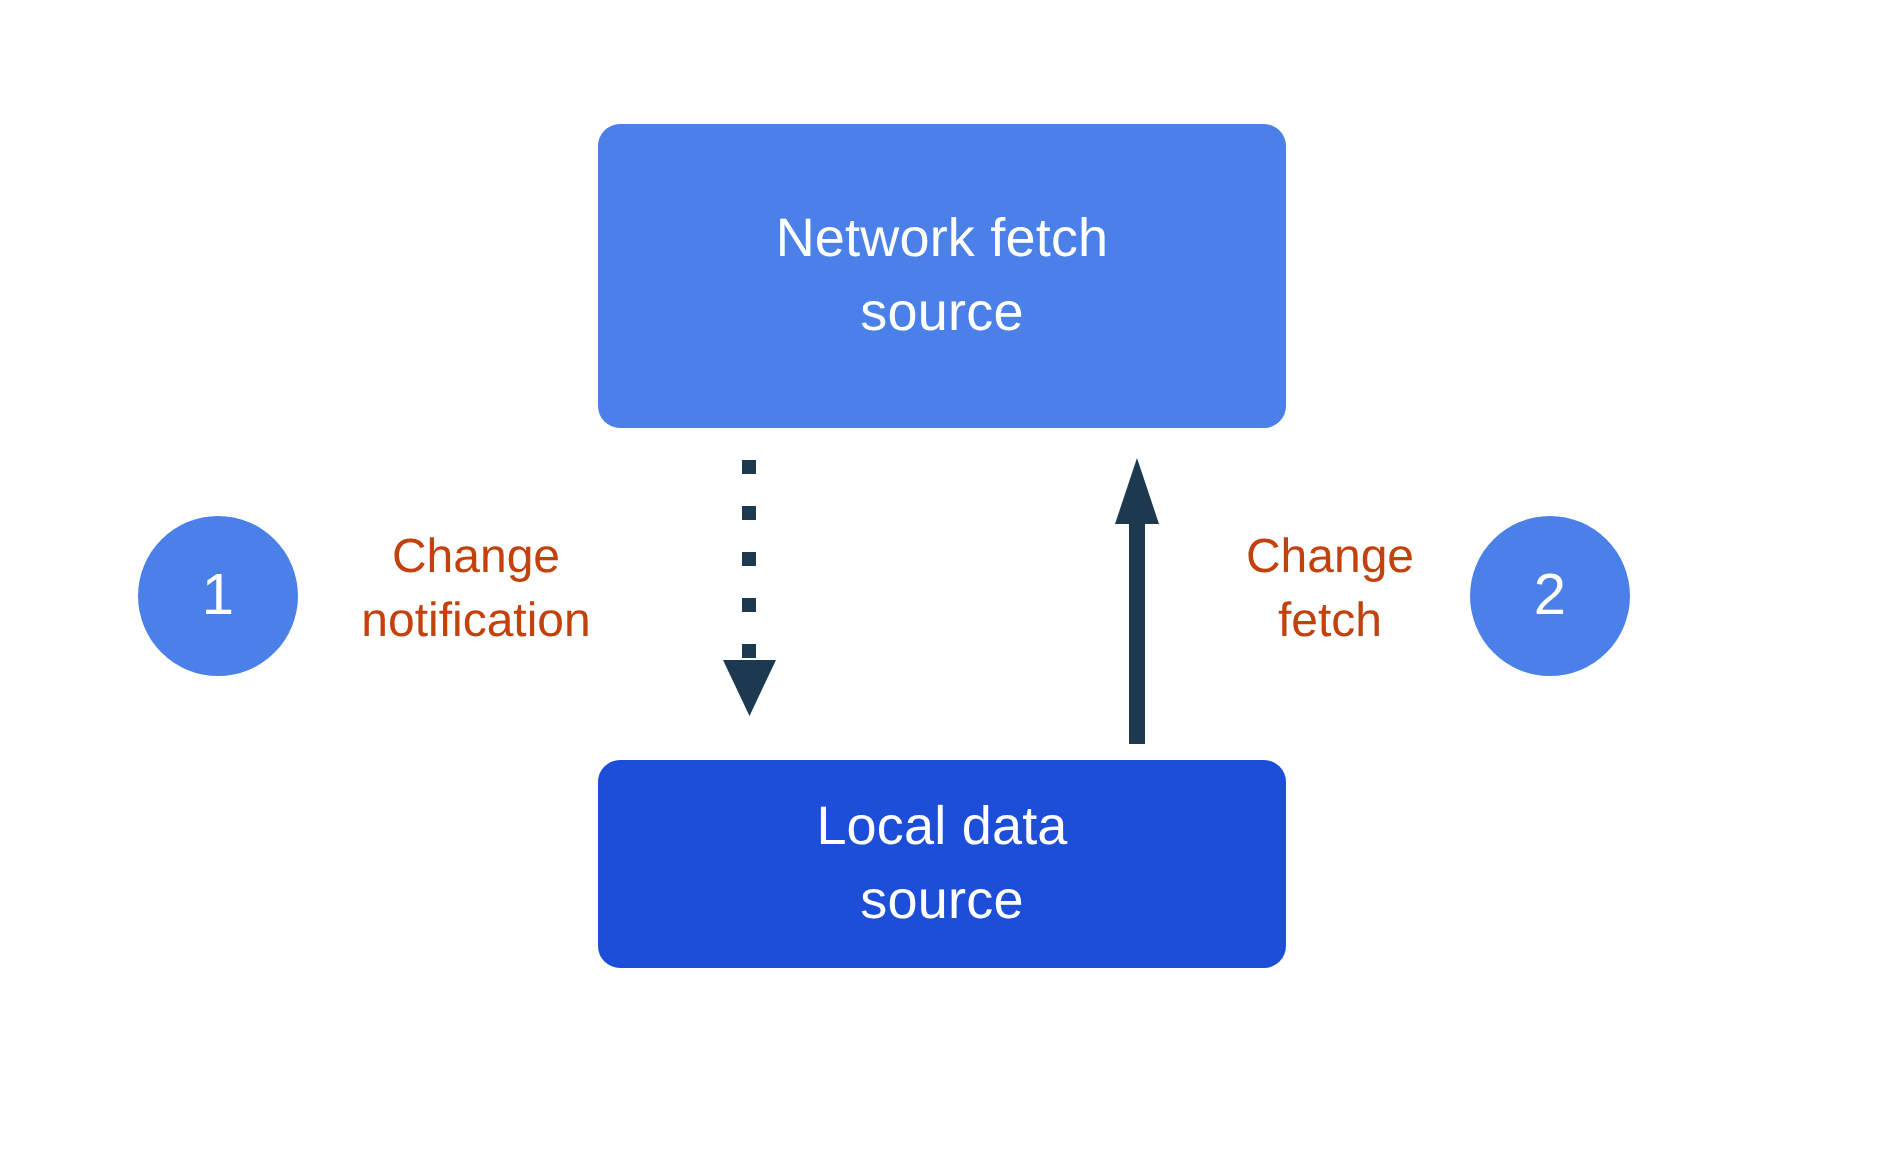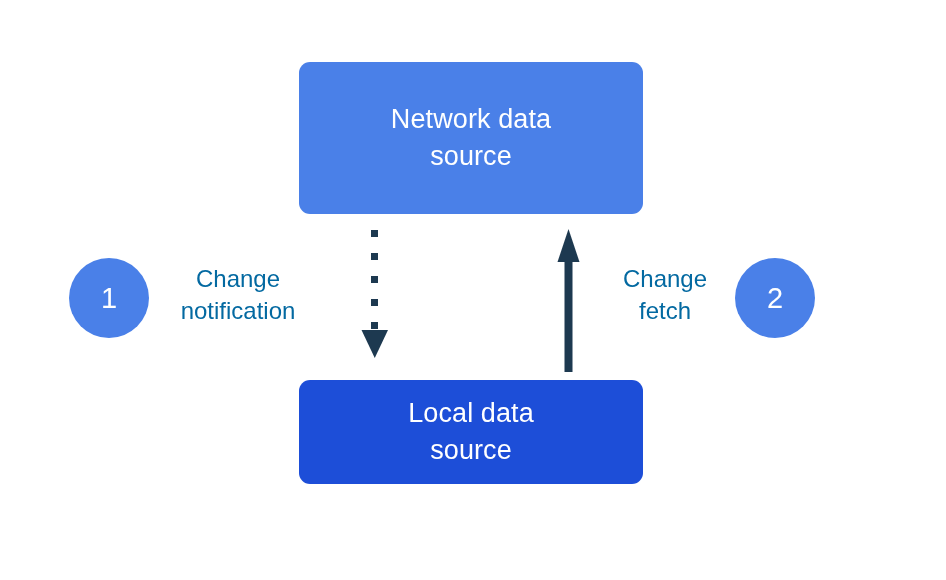--- a/index.html
+++ b/index.html
@@ -70,21 +70,21 @@
     font-weight: 400;
   }
 
   #badge-1 { left: 69px;  top: 258px; }
   #badge-2 { left: 735px; top: 258px; }
 
   
   .edge-label {
     position: absolute;
     text-align: center;
-    color: #0369a1;
+    color: #c2410c;
     font-size: 24px;
     line-height: 1.35;
     font-weight: 400;
     white-space: pre-line;
   }
 
   #label-change-notification {
     left: 157px;
     top: 263px;
     width: 162px;
@@ -104,21 +104,21 @@
 
   #arrow-notification { left: 358px; top: 224px; }
   #arrow-fetch        { left: 552px; top: 224px; }
 </style>
 </head>
 <body>
 
 <div id="canvas">
 
   <div class="node-box" id="box-network">
-    <span>Network data
+    <span>Network fetch
 source</span>
   </div>
 
   <div class="node-box" id="box-local">
     <span>Local data
 source</span>
   </div>
 
   <svg class="arrow-svg" id="arrow-notification" width="34" height="140" viewBox="0 0 34 140">
     <g fill="#1d3950">

